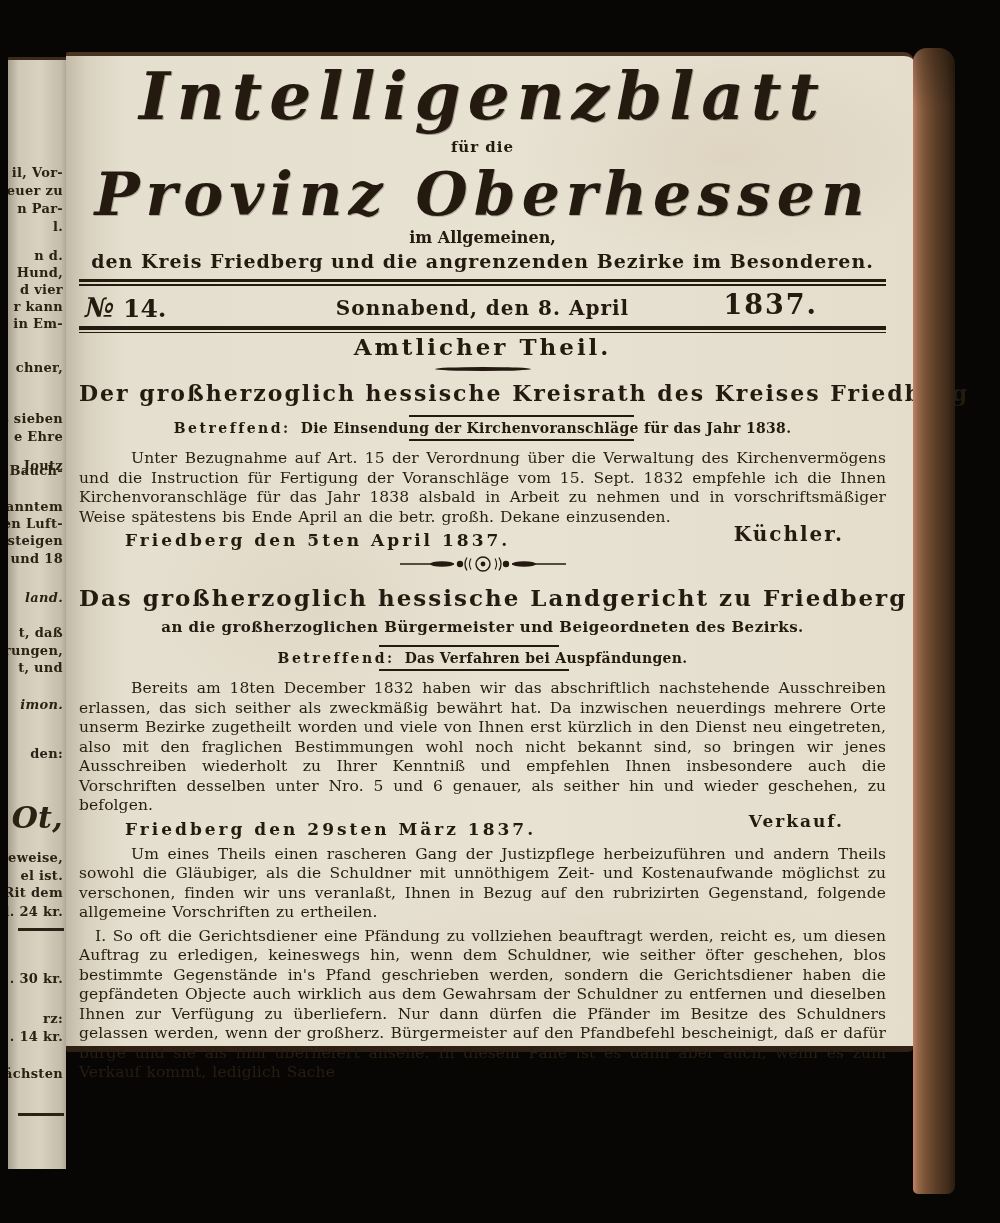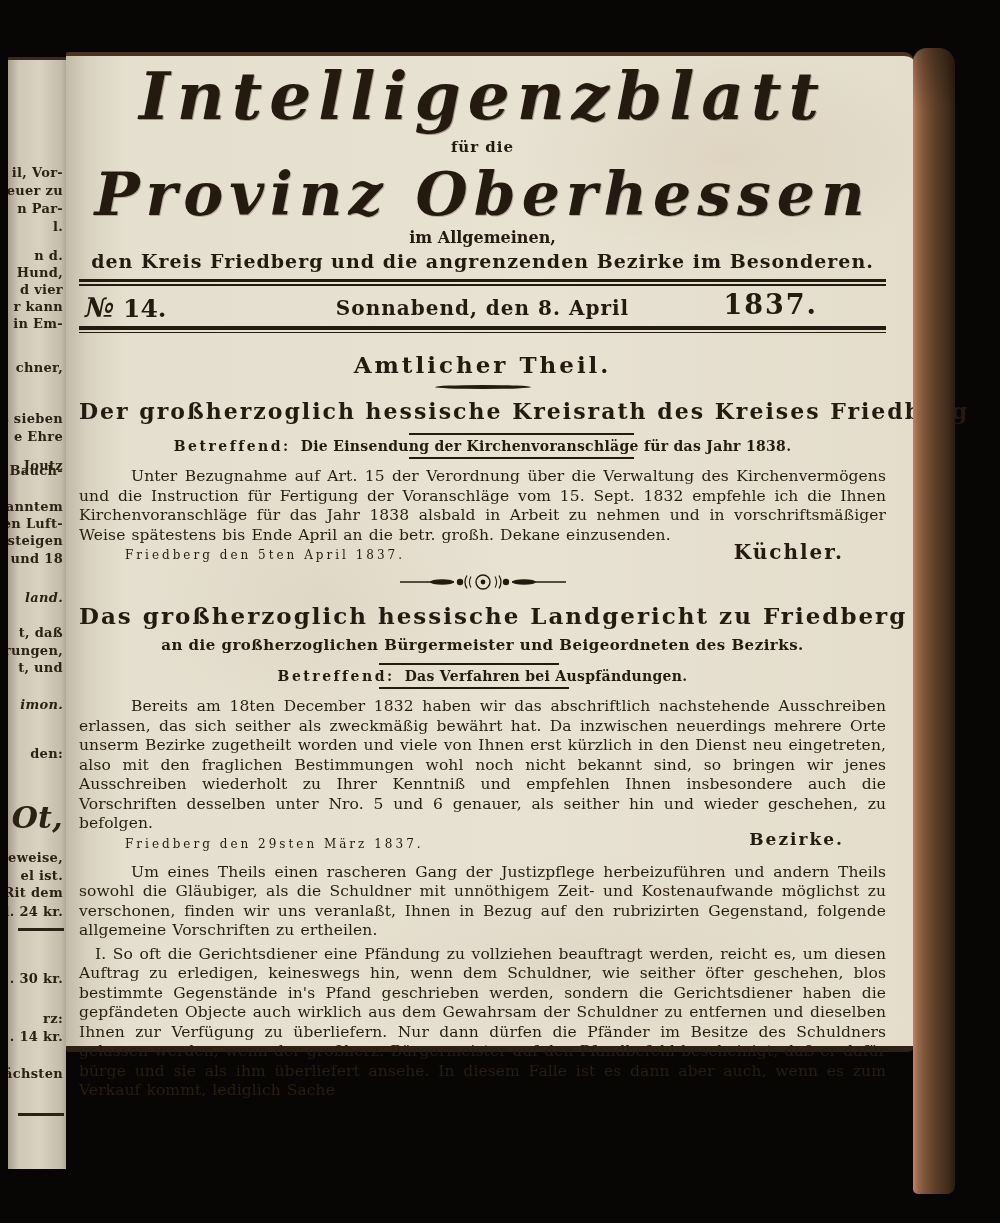--- a/index.html
+++ b/index.html
@@ -97,21 +97,21 @@
     font-size: 20px; font-weight: bold; letter-spacing: 1px;
   }
   .issue-year {
     position: absolute; right: 68px; top: 1px;
     font-size: 27px; font-weight: bold; letter-spacing: 2px;
   }
 
   
   .section-head {
     text-align: center; font-size: 23px; font-weight: bold;
-    letter-spacing: 3px; margin-top: 18px;
+    letter-spacing: 3px; margin-top: 0;
   }
   .lens-divider {
     width: 96px; height: 4px; margin: 7px auto 0 auto;
     background: #241a10; border-radius: 50%;
   }
 
   
   .headline {
     text-align: center; font-size: 22px; font-weight: bold;
     letter-spacing: 2px; margin-top: 9px; white-space: nowrap;
@@ -136,21 +136,21 @@
     word-spacing: 1px; color: #271d11;
   }
   .body-par.no-gap { margin-top: 2px; }
   .body-par.numbered { text-indent: 16px; }
 
   .date-row {
     display: flex; justify-content: space-between; align-items: flex-start;
     margin-top: 3px; height: 24px;
   }
   .dateline {
-    font-size: 12px; font-weight: normal; letter-spacing: 3px; padding-left: 46px;
+    font-size: 17px; font-weight: bold; letter-spacing: 3px; padding-left: 46px;
   }
   .signature {
     font-size: 20px; font-weight: bold; letter-spacing: 2px;
     padding-right: 42px; transform: translateY(-8px);
   }
 
   .ornament-wrap { text-align: center; margin-top: 1px; height: 20px; }
 </style>
 </head>
 <body>
@@ -258,21 +258,21 @@
       <div class="betreff">
         <div class="rule-over" style="width:180px;margin-left:300px"></div>
         <div class="betreff-text">
           <span class="betreff-label">Betreffend:</span><span class="betreff-subject">Das Verfahren bei Auspfändungen.</span>
         </div>
         <div class="rule-under" style="width:190px;margin-left:300px"></div>
       </div>
       <p class="body-par" style="margin-bottom:0">Bereits am 18ten December 1832 haben wir das abschriftlich nachstehende Ausschreiben erlassen, das sich seither als zweckmäßig bewährt hat.   Da inzwischen neuerdings mehrere Orte unserm Bezirke zugetheilt worden und viele von Ihnen erst kürzlich in den Dienst neu eingetreten, also mit den fraglichen Bestimmungen wohl noch nicht bekannt sind, so bringen wir jenes Ausschreiben wiederholt zu Ihrer Kenntniß und empfehlen Ihnen insbesondere auch die Vorschriften desselben unter Nro. 5 und 6 genauer, als seither hin und wieder geschehen, zu befolgen.</p>
       <div class="date-row">
         <span class="dateline">Friedberg den 29sten März 1837.</span>
-        <span class="signature" style="font-size:17px">Bezirke.</span>
+        <span class="signature" style="font-size:17px">Verkauf.</span>
       </div>
       <p class="body-par no-gap" style="margin-bottom:0">Um eines Theils einen rascheren Gang der Justizpflege herbeizuführen und andern Theils sowohl die Gläubiger, als die Schuldner mit unnöthigem Zeit- und Kostenaufwande möglichst zu verschonen, finden wir uns veranlaßt, Ihnen in Bezug auf den rubrizirten Gegenstand, folgende allgemeine Vorschriften zu ertheilen.</p>
       <p class="body-par numbered" style="margin-top:4px;margin-bottom:0">I. So oft die Gerichtsdiener eine Pfändung zu vollziehen beauftragt werden, reicht es, um diesen Auftrag zu erledigen, keineswegs hin, wenn dem Schuldner, wie seither öfter geschehen, blos bestimmte Gegenstände in's Pfand geschrieben werden, sondern die Gerichtsdiener haben die gepfändeten Objecte auch wirklich aus dem Gewahrsam der Schuldner zu entfernen und dieselben Ihnen zur Verfügung zu überliefern.  Nur dann dürfen die Pfänder im Besitze des Schuldners gelassen werden, wenn der großherz. Bürgermeister auf den Pfandbefehl bescheinigt, daß er dafür bürge und sie als ihm überliefert ansehe.  In diesem Falle ist es dann aber auch, wenn es zum Verkauf kommt, lediglich Sache</p>
     </div>
 
   </div>
 </div>
 
 <div class="book-edge"></div>
 

